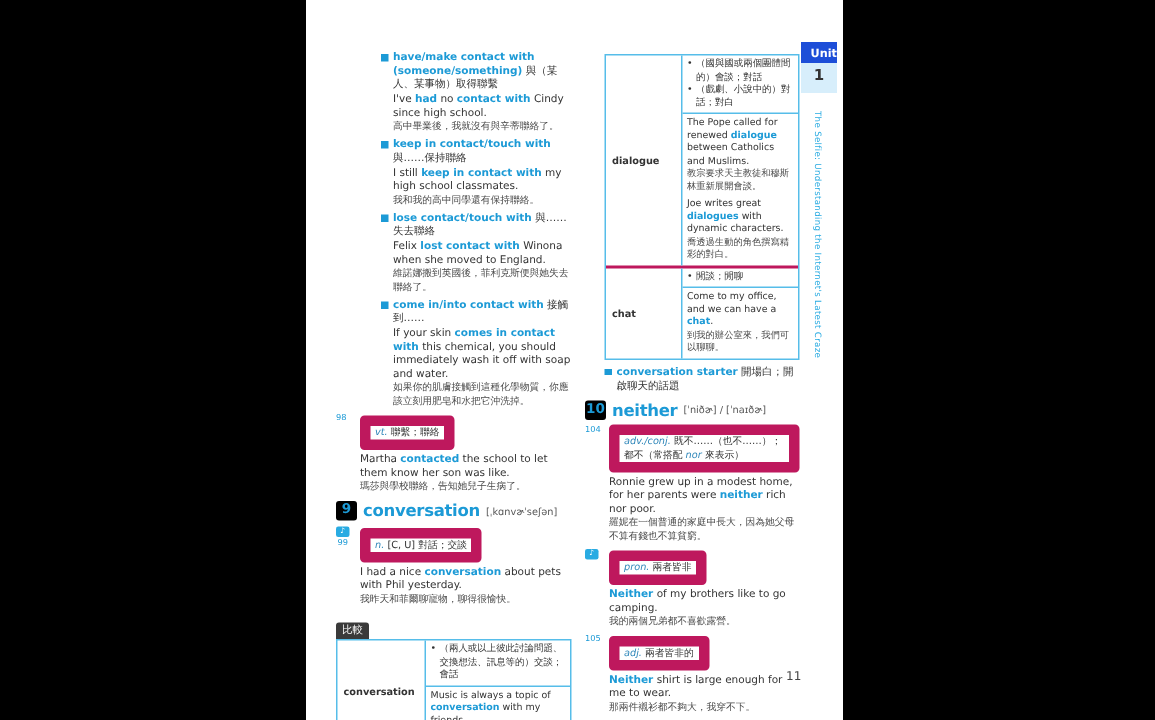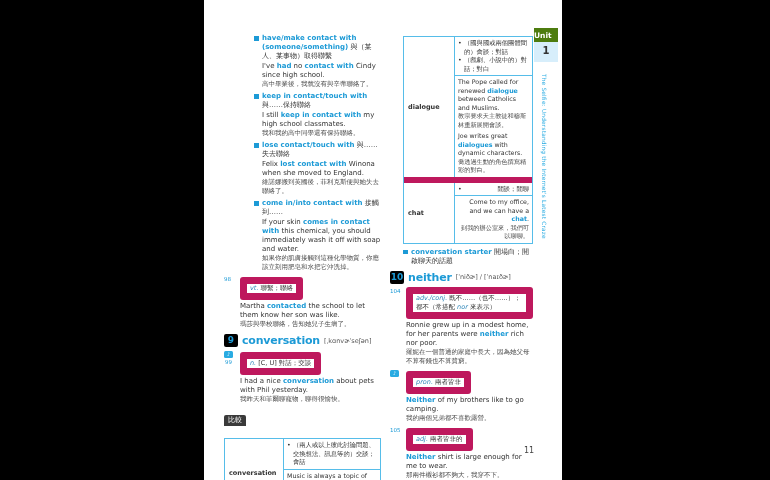--- a/index.html
+++ b/index.html
@@ -32,44 +32,44 @@
 
   
   .entry-head{display:flex;align-items:center;gap:4px;margin:5px 0 3px 0;}
   .numbox{flex:none;background:#000000;color:#1c9ad6;font-weight:bold;font-size:9px;
           width:14px;height:13px;line-height:13px;text-align:center;border-radius:2px;}
   .word{font-size:11px;font-weight:bold;color:#1c9ad6;letter-spacing:-0.2px;}
   .pron{font-size:6.5px;color:#555;}
 
   
   .cmp-label{display:inline-block;background:#3a3a3a;color:#fff;font-size:7px;line-height:9px;
-             padding:1px 4px;margin:5px 0 12px 0;border-radius:2px 2px 0 0;position:relative;z-index:1;}
+             padding:1px 4px;margin:5px 0 0 0;border-radius:2px 2px 0 0;position:relative;z-index:1;}
   .v-table{border:1px solid #56bde9;background:#fff;}
   .t-row{display:flex;}
-  .t-row + .t-row{border-top:6px solid #be185d;text-align:right;}
+  .t-row + .t-row{border-top:2px solid #be185d;}
   .t-word{flex:none;border-right:1px solid #56bde9;padding:3px 2px 3px 4px;
           font-size:6.5px;font-weight:bold;color:#333;display:flex;align-items:center;}
   .t-content{flex:1;min-width:0;}
   .defs{border-bottom:1px solid #56bde9;padding:2px 3px;}
   .def{font-size:6.3px;line-height:8.5px;color:#333;padding-left:6px;position:relative;}
   .def::before{content:"•";position:absolute;left:0;top:0;color:#333;}
   .cex{padding:2px 3px;}
   .cex .ex{font-size:6.3px;line-height:8.5px;margin-top:0;}
   .cex .zh{font-size:6.2px;line-height:8.5px;}
   .cex .exgroup{margin-bottom:3px;}
   .cex .exgroup:last-child{margin-bottom:0;}
   .cmp-table .t-word{width:52px;}
   .r-table .t-word{width:44px;}
 
   
   .bullet-line{position:relative;padding-left:8px;margin:4px 0 4px 0;font-size:7px;line-height:9px;color:#333;}
 
   
   .unit-tab{position:absolute;left:330px;top:28px;width:24px;}
-  .unit-label{background:#4d7c0f;color:#fff;font-size:7.5px;font-weight:bold;text-align:left;padding:3px 0 2px;}
+  .unit-label{background:#1d4ed8;color:#fff;font-size:7.5px;font-weight:bold;text-align:right;padding:3px 0 2px;}
   .unit-number{background:#d7eefb;color:#333;font-size:10px;font-weight:bold;text-align:center;padding:3px 0 6px;}
   .vtitle{position:absolute;left:337px;top:74px;height:165px;writing-mode:vertical-rl;
           font-size:5.8px;color:#29abe2;letter-spacing:0.2px;white-space:nowrap;}
   .pageno{position:absolute;left:320px;top:446px;font-size:8px;color:#444;}
 </style>
 </head>
 <body>
 
 <div class="stage">
   <div class="book-page">

